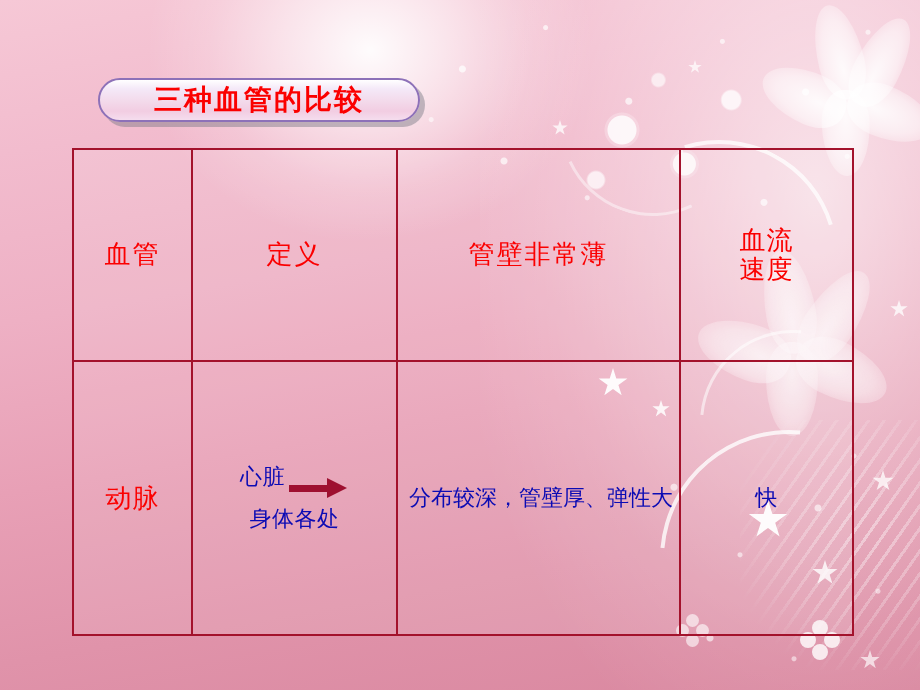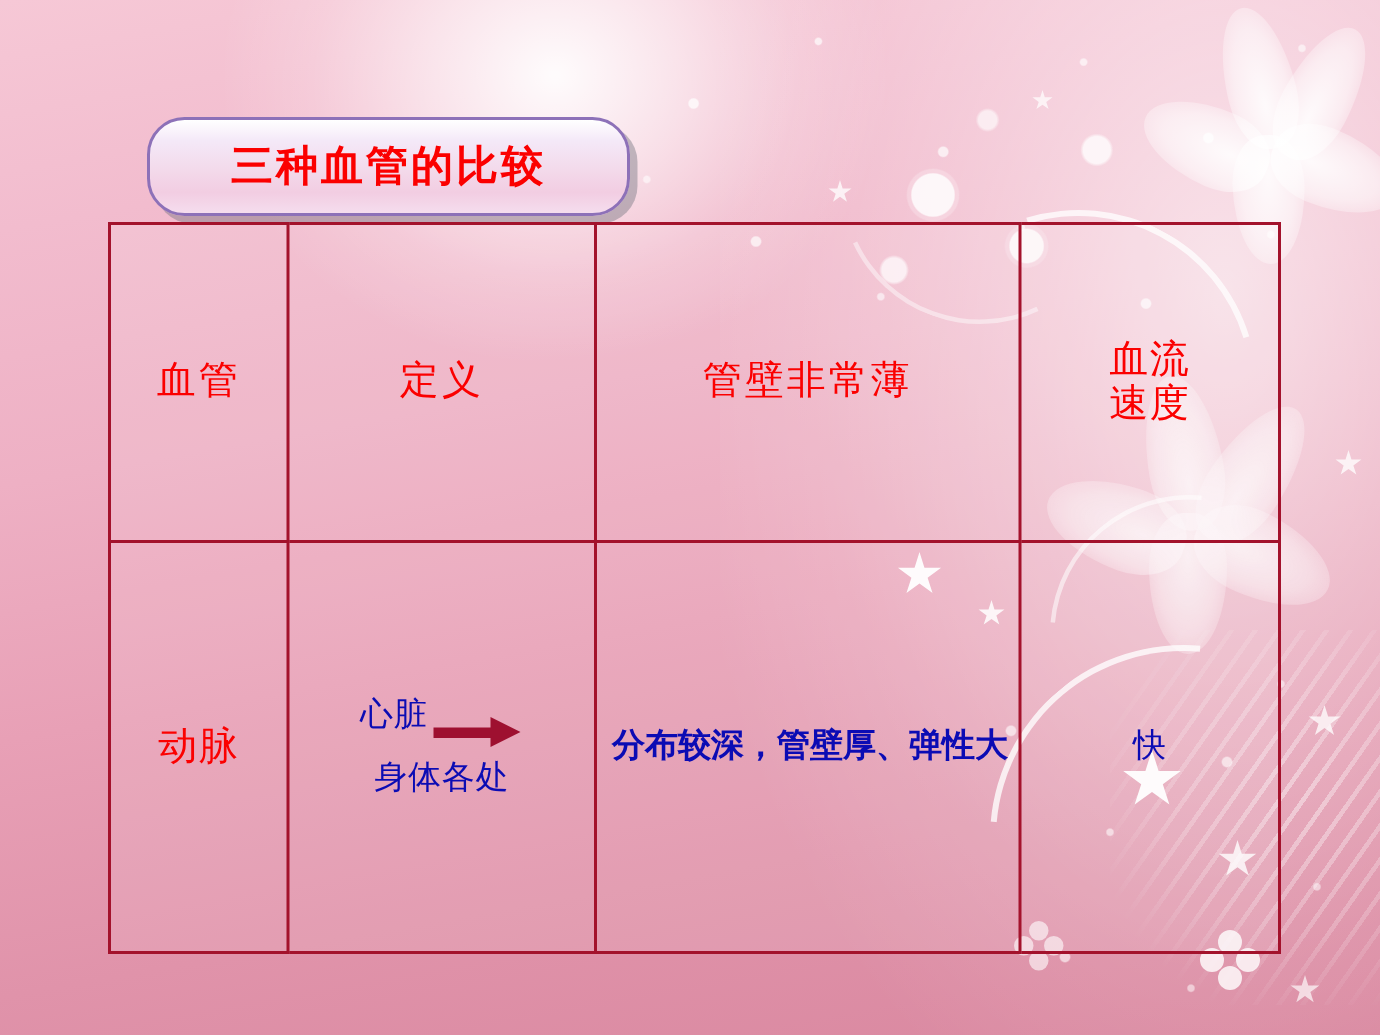--- a/index.html
+++ b/index.html
@@ -186,21 +186,21 @@
     mask-image: radial-gradient(ellipse at 70% 45%, #000 0%, rgba(0,0,0,0.5) 45%, transparent 78%);
     -webkit-mask-image: radial-gradient(ellipse at 70% 45%, #000 0%, rgba(0,0,0,0.5) 45%, transparent 78%);
   }
 
   
   #title-banner {
     position: absolute;
     left: 98px;
     top: 78px;
     width: 322px;
-    height: 66px;
+    height: 44px;
     box-sizing: border-box;
     border: 2px solid #8d71b8;
     border-radius: 25px;
     background: linear-gradient(to bottom,
         #ffffff 0%,
         #f4e9f8 22%,
         #f3d9ea 55%,
         #f2cde2 78%,
         #f5ddee 100%);
     box-shadow: 5px 5px 0 rgba(120,120,130,0.45);
@@ -262,25 +262,24 @@
   }
 
   .blue {
     color: #0b0bb4;
     font-size: 22px;
     line-height: 1.45;
     letter-spacing: 0.5px;
   }
   .blue.def { line-height: 1.9; }
   .blue.feat {
-    text-align: left;
+    text-align: right;
     padding-left: 4px;
     line-height: 1.42;
     letter-spacing: 0px;
-    font-weight: bold;
   }
   .blue.speed { font-size: 22px; }
 
   .flow-line {
     display: flex;
     align-items: flex-end;
     justify-content: center;
     gap: 2px;
     white-space: nowrap;
   }

